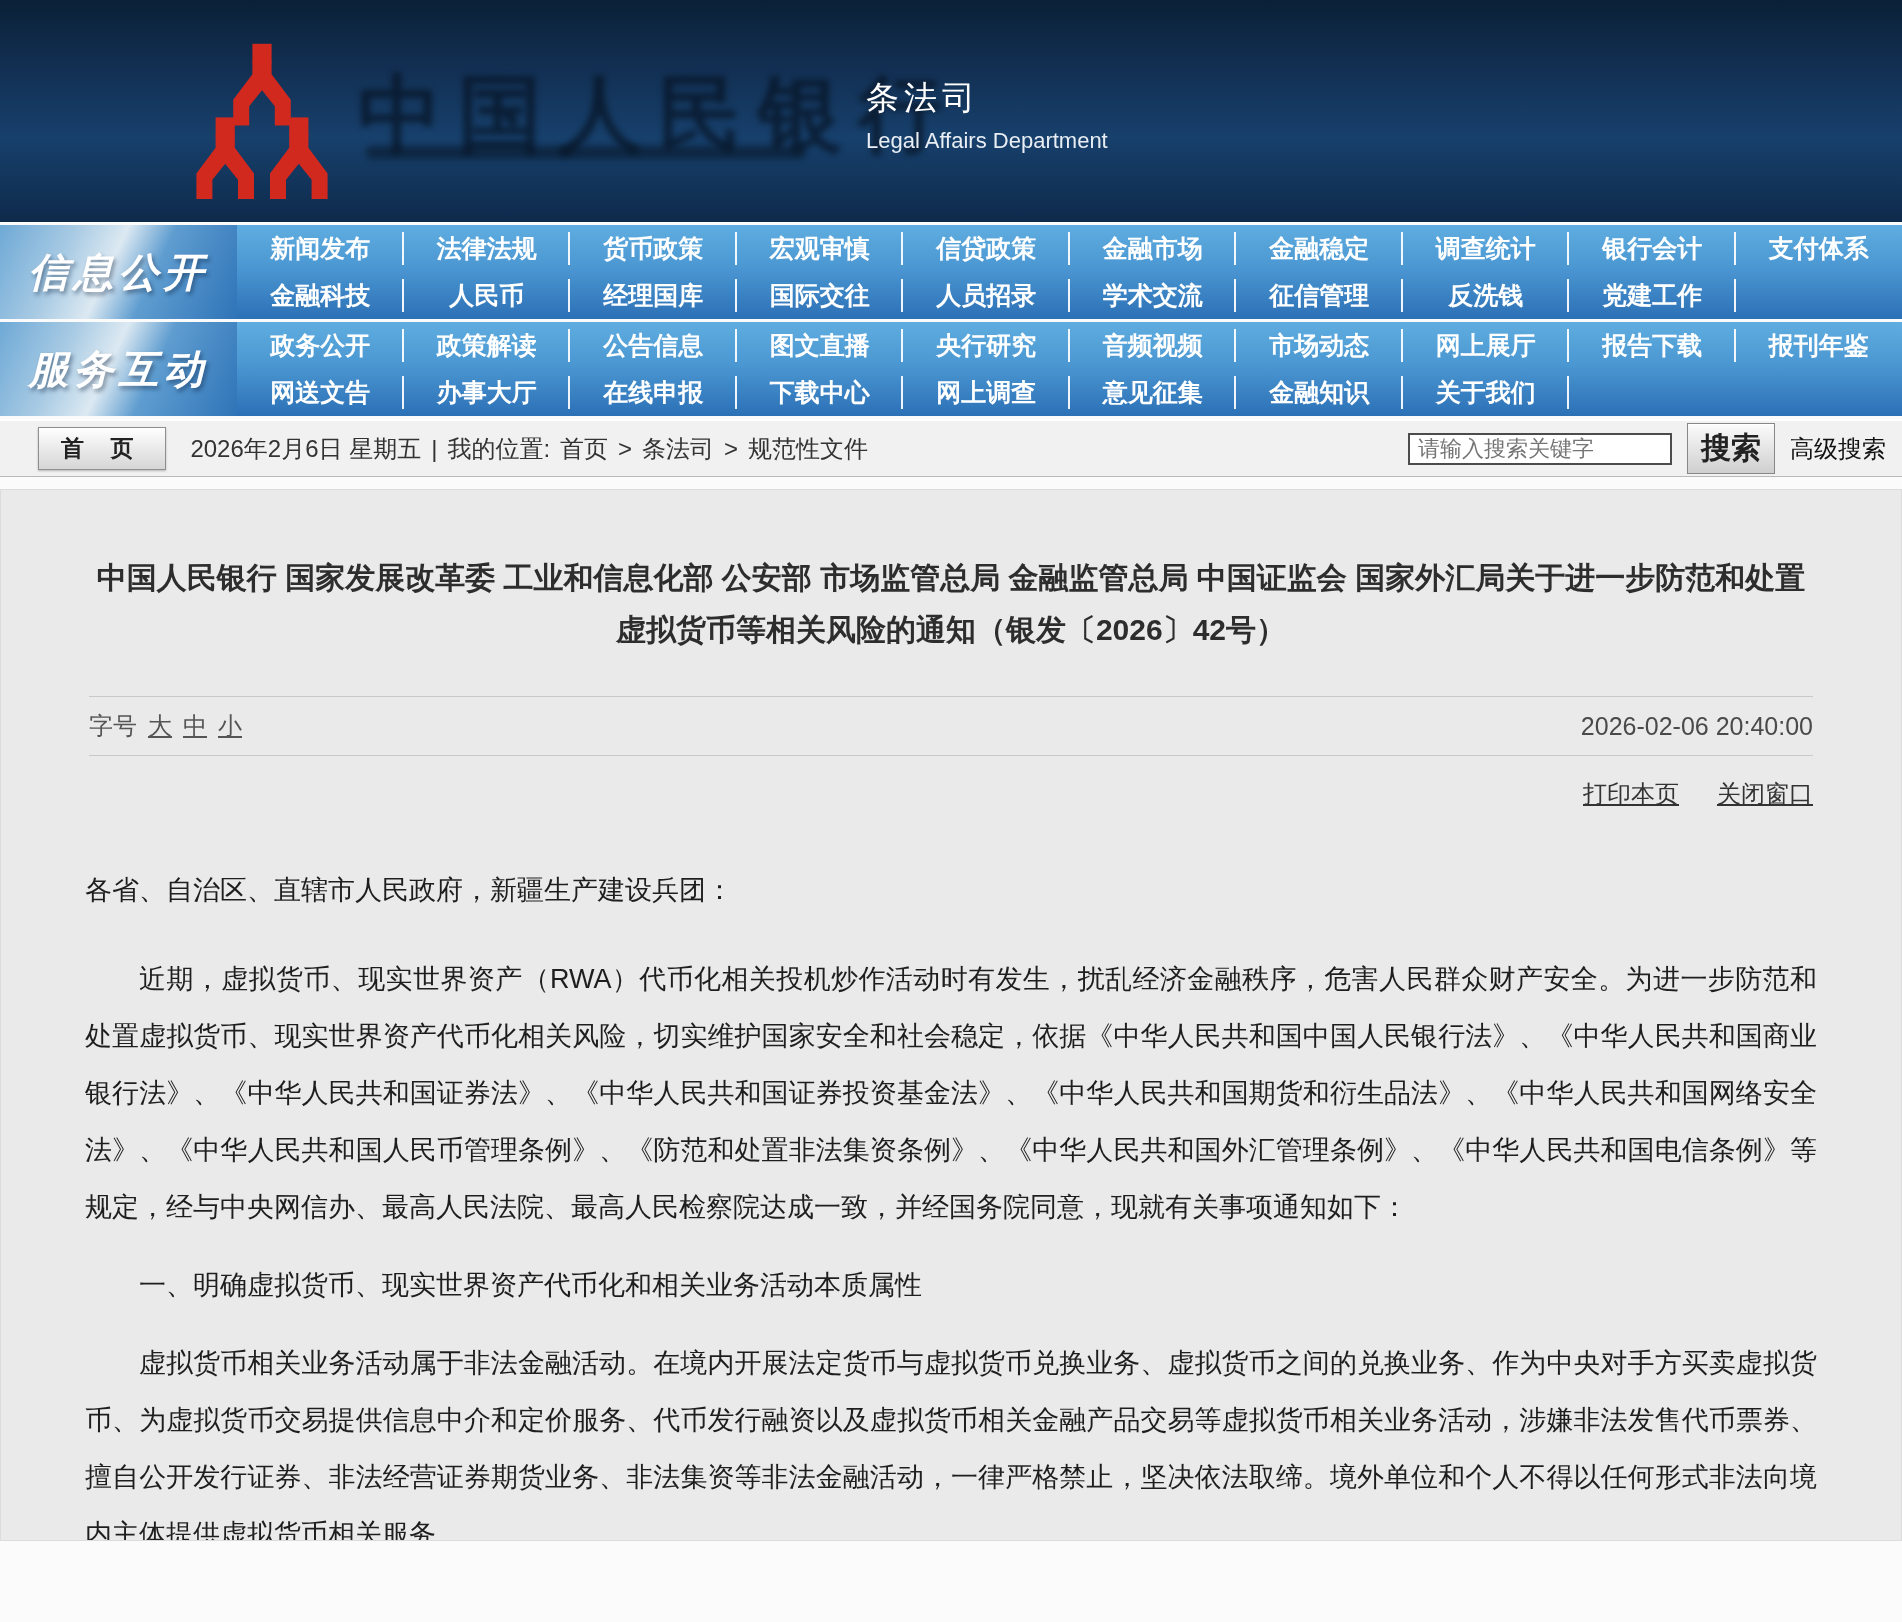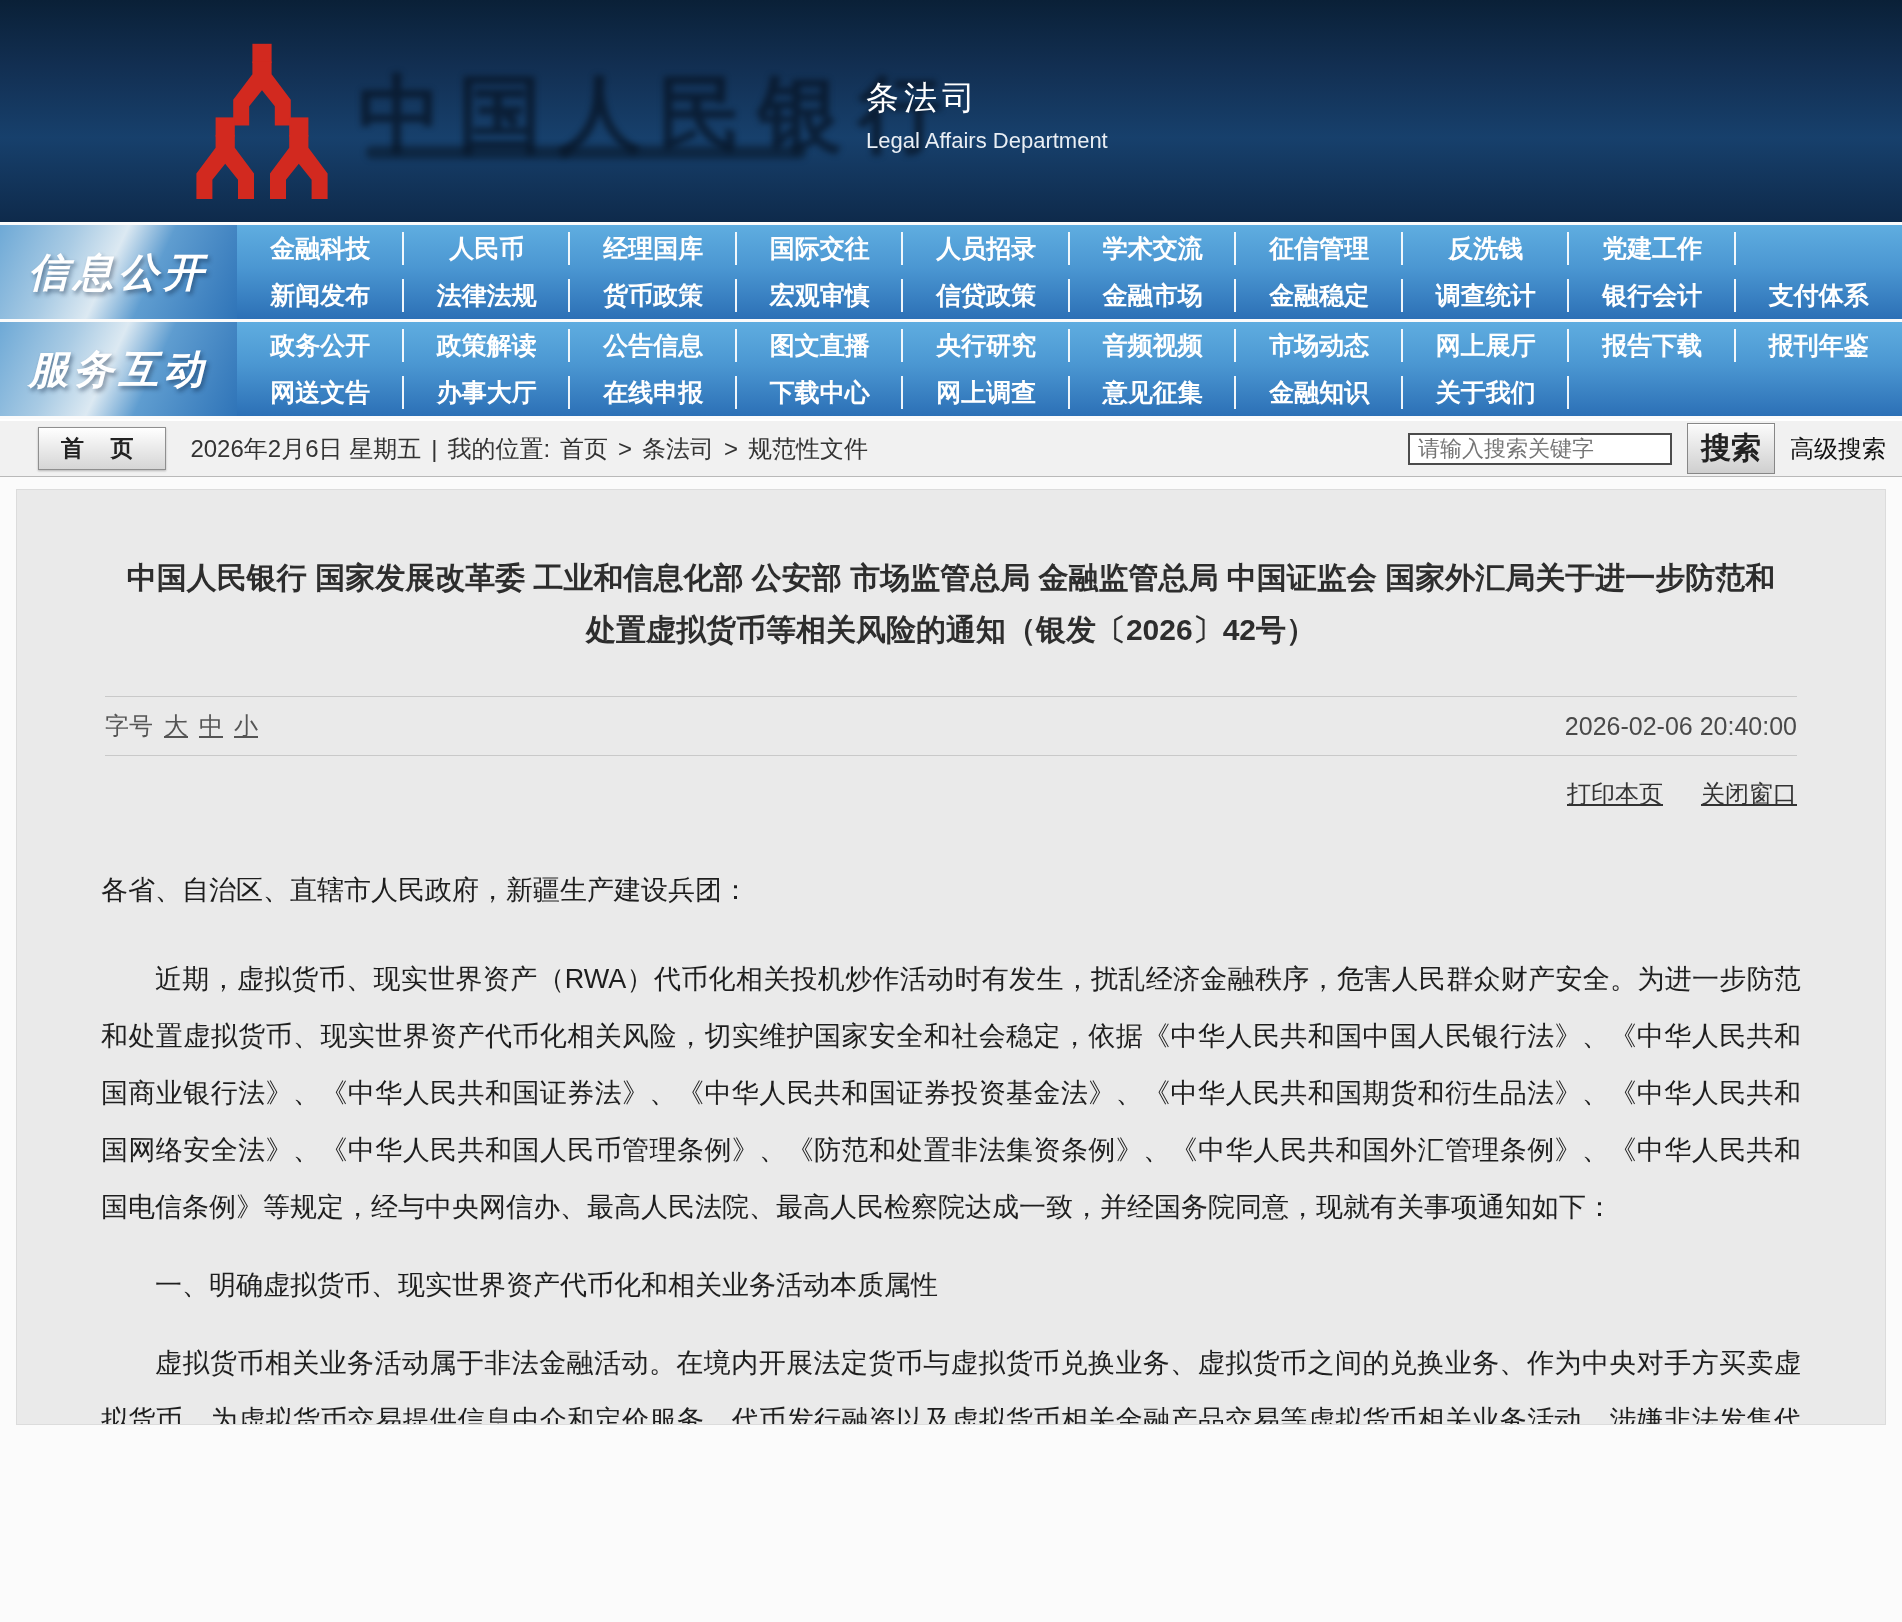--- a/index.html
+++ b/index.html
@@ -78,21 +78,21 @@
   .search-btn {
     padding:4px 13px; font-size:30px; font-weight:bold; color:#222; cursor:pointer;
     background:linear-gradient(180deg,#fbfbfb,#cfcfcf);
     border:1px solid #878787; box-shadow:0 1px 0 #fff inset;
     font-family:"Liberation Sans","DejaVu Sans",sans-serif;
   }
   .adv-search { font-size:24px; color:#111; cursor:pointer; }
 
   
   .content-panel {
-    margin:12px 16px 0; height:936px; overflow:hidden;
+    margin:12px 0 0; height:1052px; overflow:hidden;
     background:#eaeaea; border:1px solid #dcdcdc;
   }
   .article-title {
     padding:62px 95px 0; text-align:center;
     font-size:30px; font-weight:bold; color:#2d2d2d; line-height:52px;
   }
   .meta-row {
     margin:40px 88px 0; height:60px;
     border-top:1px solid #c9c9c9; border-bottom:1px solid #c9c9c9;
     display:flex; align-items:center; justify-content:space-between;
@@ -137,42 +137,42 @@
     <div class="dept-title">条法司</div>
     <div class="dept-sub">Legal Affairs Department</div>
   </div>
 </div>
 
 <div class="nav">
   <div class="nav-section">
     <div class="nav-label">信息公开</div>
     <div class="nav-grid">
       <div class="nav-row">
+          <div class="nav-cell">新闻发布</div>
+          <div class="nav-cell">法律法规</div>
+          <div class="nav-cell">货币政策</div>
+          <div class="nav-cell">宏观审慎</div>
+          <div class="nav-cell">信贷政策</div>
+          <div class="nav-cell">金融市场</div>
+          <div class="nav-cell">金融稳定</div>
+          <div class="nav-cell">调查统计</div>
+          <div class="nav-cell">银行会计</div>
+          <div class="nav-cell">支付体系</div>
+        </div>
+      <div class="nav-row">
           <div class="nav-cell">金融科技</div>
           <div class="nav-cell">人民币</div>
           <div class="nav-cell">经理国库</div>
           <div class="nav-cell">国际交往</div>
           <div class="nav-cell">人员招录</div>
           <div class="nav-cell">学术交流</div>
           <div class="nav-cell">征信管理</div>
           <div class="nav-cell">反洗钱</div>
           <div class="nav-cell">党建工作</div>
           <div class="nav-cell empty"></div>
-        </div>
-      <div class="nav-row">
-          <div class="nav-cell">新闻发布</div>
-          <div class="nav-cell">法律法规</div>
-          <div class="nav-cell">货币政策</div>
-          <div class="nav-cell">宏观审慎</div>
-          <div class="nav-cell">信贷政策</div>
-          <div class="nav-cell">金融市场</div>
-          <div class="nav-cell">金融稳定</div>
-          <div class="nav-cell">调查统计</div>
-          <div class="nav-cell">银行会计</div>
-          <div class="nav-cell">支付体系</div>
         </div>
     </div>
   </div>
   <div class="nav-section">
     <div class="nav-label">服务互动</div>
     <div class="nav-grid">
       <div class="nav-row">
           <div class="nav-cell">政务公开</div>
           <div class="nav-cell">政策解读</div>
           <div class="nav-cell">公告信息</div>

